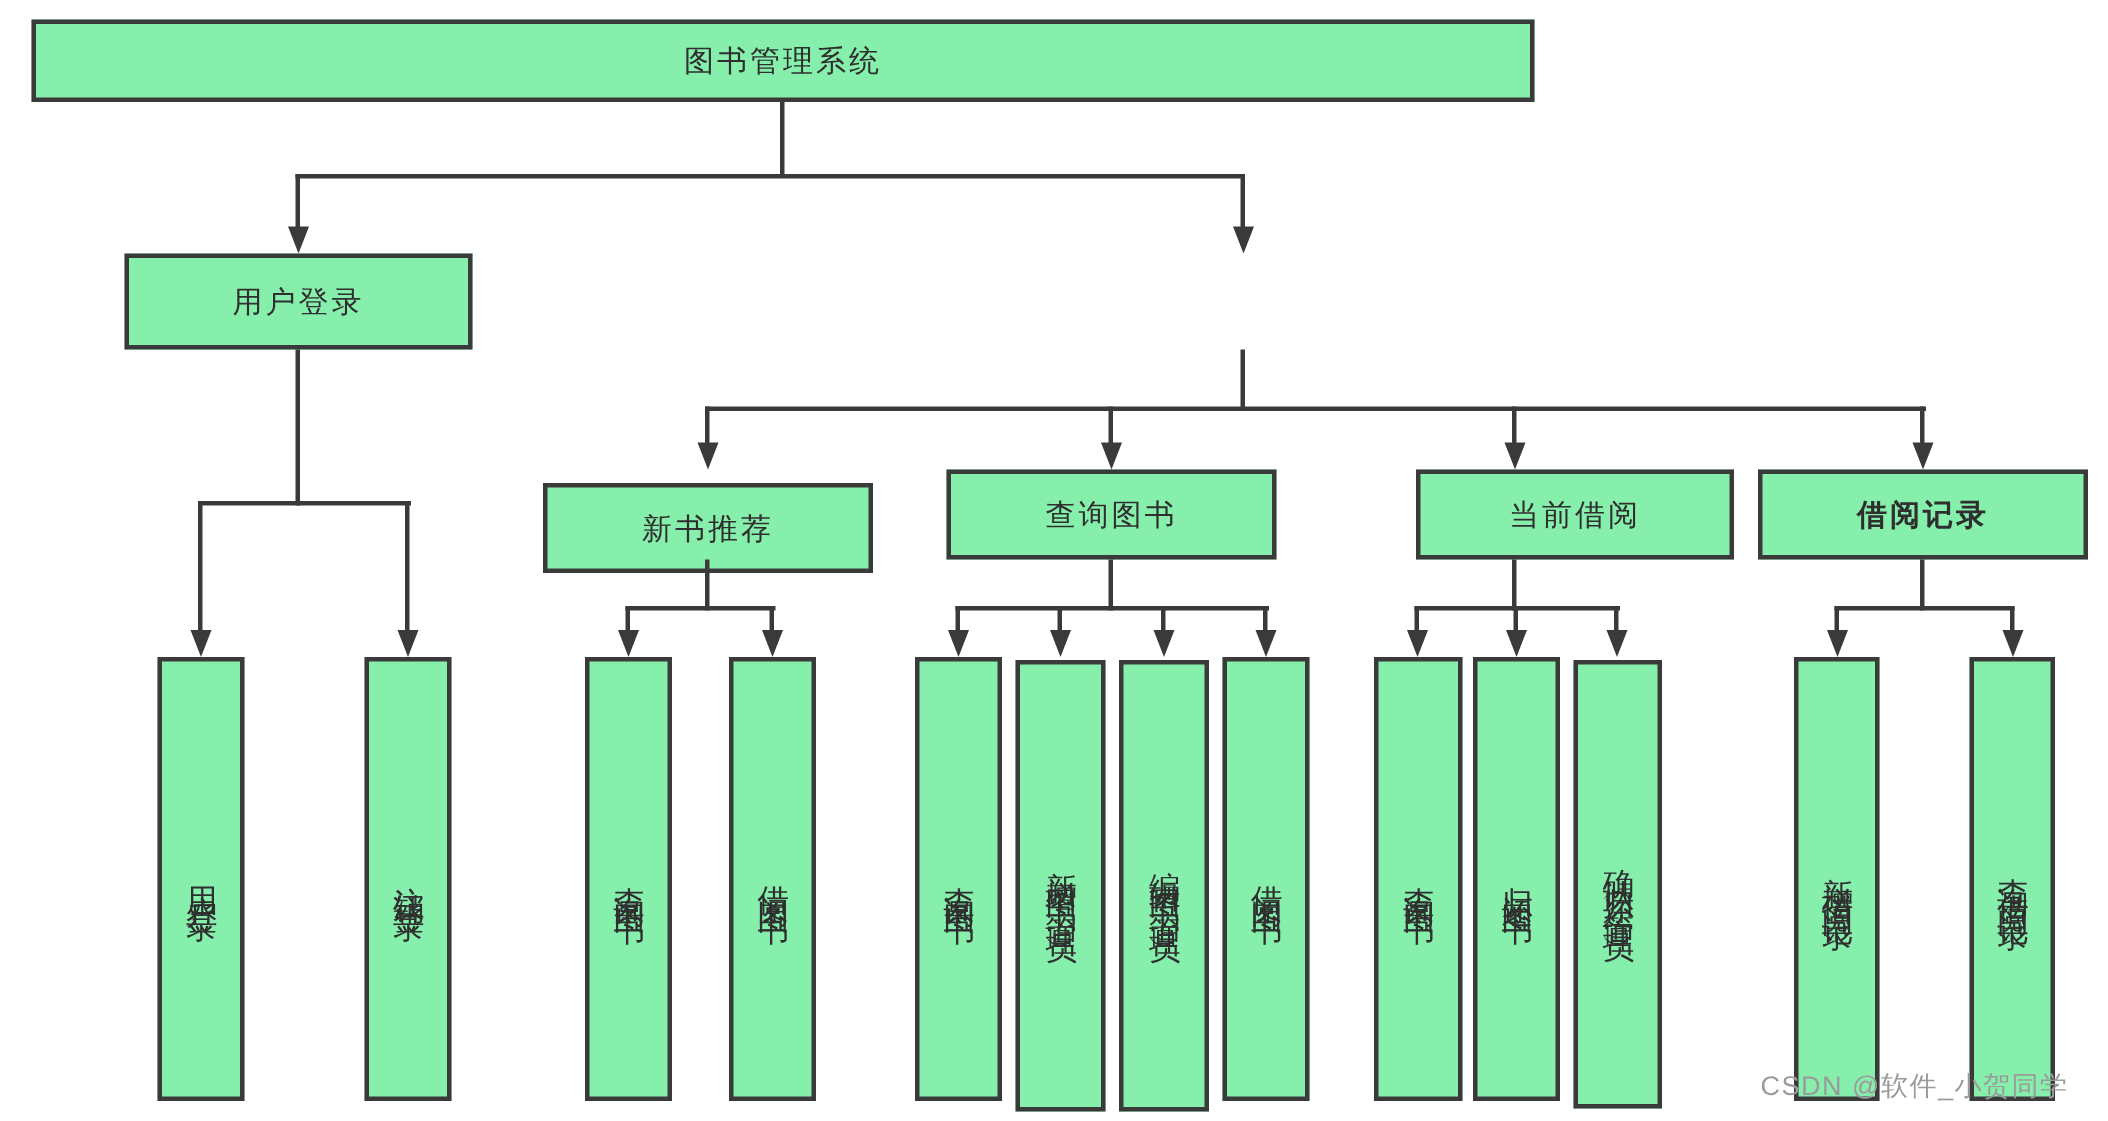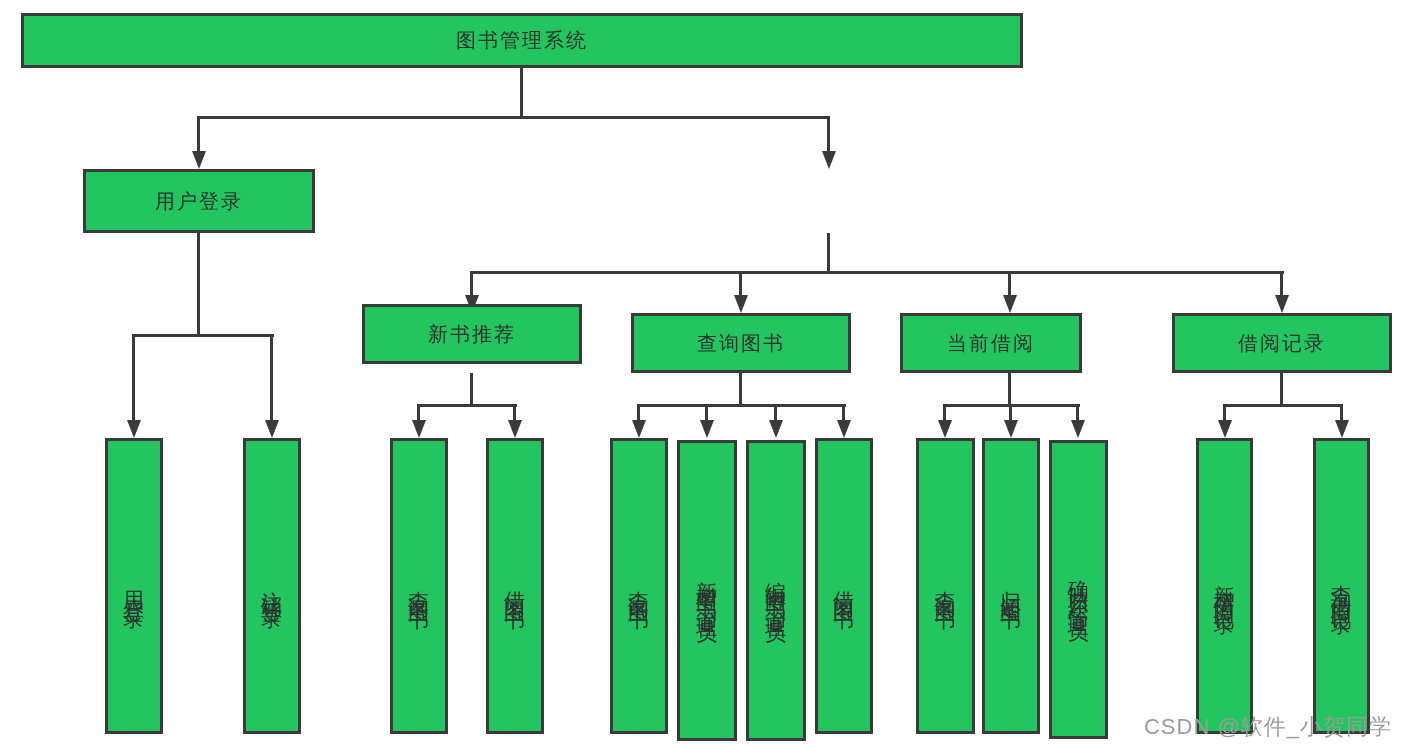--- a/index.html
+++ b/index.html
@@ -1,37 +1,37 @@
 <!DOCTYPE html>
 <html><head>
 <meta charset="utf-8">
 <style>
   html,body{margin:0;padding:0;background:#fff;}
   .stage{
     position:relative;width:1405px;height:747px;background:#ffffff;
     font-family:"Liberation Sans",sans-serif;color:#2f2f2f;overflow:hidden;
   }
   .box{
-    position:absolute;box-sizing:border-box;border:3px solid #3a3a3a;background:#22c55e;
+    position:absolute;box-sizing:border-box;border:3px solid #3a3a3a;background:#86efac;
     display:flex;align-items:center;justify-content:center;
   }
   .hlabel{font-size:20px;letter-spacing:2px;color:#2f2f2f;}
   .leaf{
     writing-mode:vertical-rl;text-orientation:mixed;
     font-size:21px;letter-spacing:6px;line-height:1;color:#2f2f2f;
   }
   .vline{position:absolute;width:3px;background:#3a3a3a;}
   .hline{position:absolute;height:3px;background:#3a3a3a;}
   .arrow{
     position:absolute;width:0;height:0;
     border-left:7px solid transparent;border-right:7px solid transparent;
     border-top:18px solid #3a3a3a;
   }
   .watermark{
-    position:absolute;top:712px;right:13px;font-size:22px;color:#9b9b9b;
+    position:absolute;top:712px;right:26px;font-size:18px;color:#9b9b9b;
     letter-spacing:1px;white-space:nowrap;
   }
 </style>
 </head>
 <body>
 
 <div class="stage">
 
   <div class="box" style="left:21px;top:13px;width:1002px;height:55px;">
     <span class="hlabel">图书管理系统</span>
@@ -59,30 +59,30 @@
   <div class="hline" style="left:470px;top:271px;width:814px;"></div>
   <div class="vline" style="left:470px;top:271px;height:26px;"></div>
   <div class="arrow" style="left:465px;top:295px;"></div>
   <div class="vline" style="left:739px;top:271px;height:26px;"></div>
   <div class="arrow" style="left:734px;top:295px;"></div>
   <div class="vline" style="left:1008px;top:271px;height:26px;"></div>
   <div class="arrow" style="left:1003px;top:295px;"></div>
   <div class="vline" style="left:1280px;top:271px;height:26px;"></div>
   <div class="arrow" style="left:1275px;top:295px;"></div>
 
-  <div class="box" style="left:362px;top:304px;width:220px;height:60px;">
+  <div class="box" style="left:362px;top:322px;width:220px;height:60px;">
     <span class="hlabel">新书推荐</span>
   </div>
   <div class="box" style="left:631px;top:313px;width:220px;height:60px;">
     <span class="hlabel">查询图书</span>
   </div>
-  <div class="box" style="left:900px;top:313px;width:182px;height:60px;">
+  <div class="box" style="left:944px;top:313px;width:212px;height:60px;">
     <span class="hlabel">当前借阅</span>
   </div>
-  <div class="box" style="left:1172px;top:313px;width:220px;height:60px;">
+  <div class="box" style="left:1172px;top:313px;width:220px;height:60px;font-weight:bold;">
     <span class="hlabel">借阅记录</span>
   </div>
 
   <div class="vline" style="left:470px;top:373px;height:34px;"></div>
   <div class="hline" style="left:417px;top:404px;width:100px;"></div>
   <div class="vline" style="left:417px;top:404px;height:18px;"></div>
   <div class="arrow" style="left:412px;top:420px;"></div>
   <div class="vline" style="left:513px;top:404px;height:18px;"></div>
   <div class="arrow" style="left:508px;top:420px;"></div>
 

